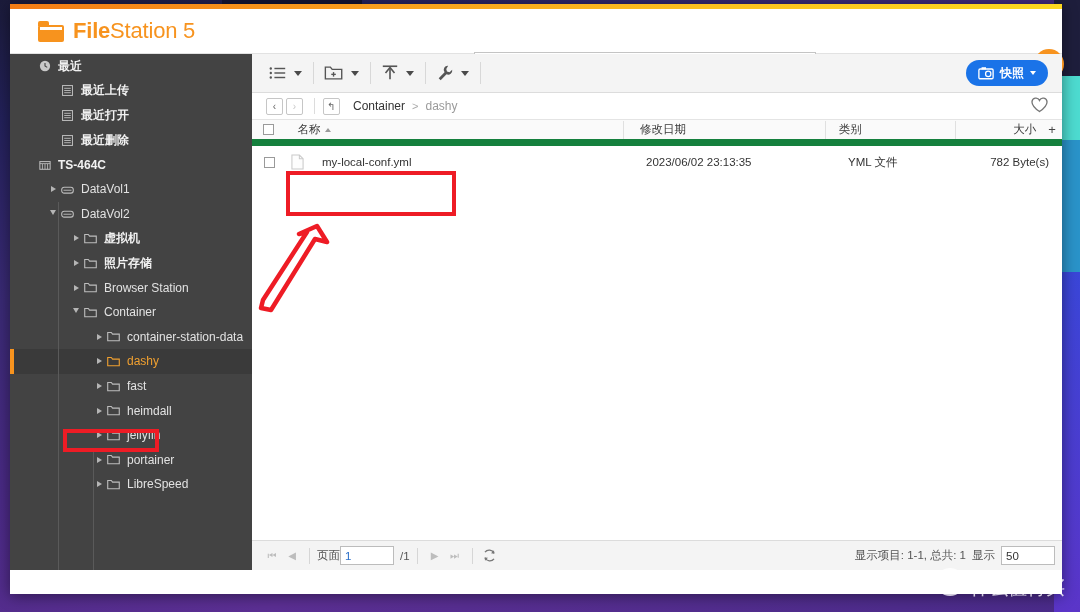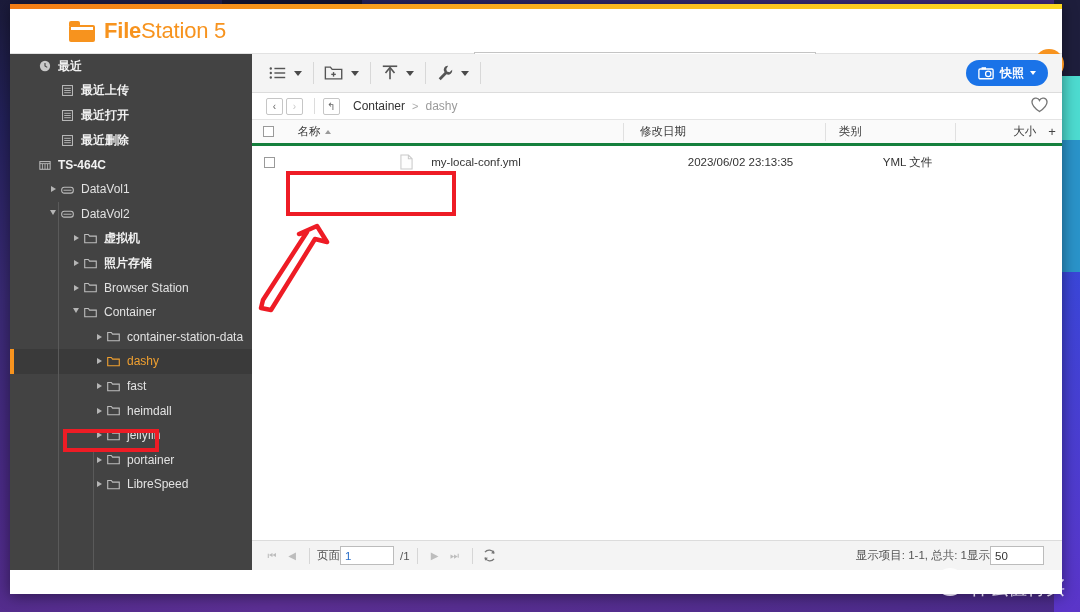--- a/index.html
+++ b/index.html
@@ -54,21 +54,21 @@
   .wb-min { width: 11px; height: 2px; background: #444; }
   .wb-max { width: 10px; height: 10px; border: 2px solid #444; }
   .wb-close { color: #e02020; font-size: 15px; font-weight: bold; line-height: 14px; font-family: "Liberation Sans", sans-serif; }
 
   
   #accentbar { height: 5px; background: linear-gradient(90deg,#f37c16 0%, #f79a1d 32%, #fbc01f 66%, #fcd820 100%); }
 
   
   #appheader {
     height: 45px; background: #ffffff; display: flex; align-items: center;
-    border-bottom: 1px solid #e2e2e2; position: relative; padding-left: 31px;
+    border-bottom: 1px solid #e2e2e2; position: relative;
   }
   #logo { display: flex; align-items: center; gap: 9px; padding-left: 28px; }
   .folder-glyph { width: 26px; height: 21px; position: relative; }
   .folder-glyph .tab { position: absolute; left: 0; top: 0; width: 11px; height: 5px; background: #f7931e; border-radius: 2px 2px 0 0; }
   .folder-glyph .body { position: absolute; left: 0; top: 4px; width: 26px; height: 17px; background: #f7931e; border-radius: 2px; }
   .folder-glyph .notch { position: absolute; left: 2px; top: 6px; width: 22px; height: 3px; background: #ffffff; }
   #logo .name { font-size: 22px; color: #f7931e; letter-spacing: -.2px; }
   #logo .name b { font-weight: bold; }
 
   #searchbox {
@@ -147,51 +147,51 @@
   }
   .navbtn.off { color: #c9c9c9; }
   #crumbbar .crumb-sep-v { width: 1px; height: 16px; background: #dcdcdc; margin: 0 8px; }
   .crumb { font-size: 12px; color: #333; cursor: pointer; }
   .crumb.cur { color: #9a9a9a; cursor: default; }
   .crumb-arrow { font-size: 11px; color: #aaa; margin: 0 7px; }
   #heart { position: absolute; right: 14px; top: 4px; cursor: pointer; color: #777; }
 
   
   #thead {
-    height: 26px; background: #fafafa; border-bottom: 3px solid #15803d;
+    height: 26px; background: #fafafa; border-bottom: 7px solid #15803d;
     display: flex; align-items: center; position: relative; font-size: 11.5px; color: #3a3a3a;
   }
   .th { height: 26px; display: flex; align-items: center; position: relative; }
   .th .divider { position: absolute; right: 0; top: 4px; width: 1px; height: 18px; background: #e0e0e0; }
   #thead .chkcol { width: 34px; display: flex; align-items: center; justify-content: center; }
   .chk { width: 11px; height: 11px; border: 1px solid #9a9a9a; background: #fff; cursor: pointer; }
   .sort-asc { width: 0; height: 0; border-left: 3.5px solid transparent; border-right: 3.5px solid transparent; border-bottom: 4.5px solid #9a9a9a; margin-left: 5px; }
   .plus-col { width: 20px; display: flex; align-items: center; justify-content: center; font-size: 13px; color: #444; cursor: pointer; }
 
   #rows { flex: 1; overflow: hidden; }
   .frow { height: 32px; display: flex; align-items: center; font-size: 11.5px; color: #333; cursor: pointer; }
   .frow .chkcol { width: 34px; display: flex; align-items: center; justify-content: center; }
   .file-ico { width: 22px; display: flex; align-items: center; justify-content: center; }
-  .cell { display: flex; align-items: center; height: 32px; overflow: hidden; justify-content: center; }
+  .cell { display: flex; align-items: center; height: 32px; overflow: hidden; }
 
   
   #statusbar {
     height: 30px; background: #f4f4f4; border-top: 1px solid #dcdcdc;
     display: flex; align-items: center; padding-left: 10px; font-size: 11.5px; color: #555;
     position: relative;
   }
   .pg-btn { width: 20px; display: flex; align-items: center; justify-content: center; color: #bdbdbd; cursor: pointer; font-size: 10px; }
   .pg-btn.en { color: #777; }
   .vsep { width: 1px; height: 16px; background: #d6d6d6; margin: 0 7px; }
   #pageinput {
     width: 54px; height: 19px; border: 1px solid #bcbcbc; background: #fff;
     font-size: 11.5px; color: #2a6fc9; padding-left: 4px; outline: none;
     font-family: "Liberation Sans", "DejaVu Sans", sans-serif;
   }
-  #statusright { position: absolute; right: 18px; display: flex; align-items: center; }
+  #statusright { position: absolute; right: 7px; display: flex; align-items: center; gap: 6px; }
   #perpage {
     width: 54px; height: 19px; border: 1px solid #bcbcbc; background: #fff;
     font-size: 11.5px; color: #333; padding-left: 4px; outline: none;
     font-family: "Liberation Sans", "DejaVu Sans", sans-serif;
   }
 
   
   .anno-box {
     position: absolute; border: 4px solid #ee1c25; pointer-events: none;
   }
@@ -642,20 +642,21 @@
                 <span class="file-ico">
                   <svg width="13" height="16" viewBox="0 0 14 17">
                     <path d="M1 16 L1 1 L9 1 L13 5 L13 16 Z" fill="#fdfdfd" stroke="#c9c9c9" stroke-width="1.1"></path>
                     <path d="M9 1 L9 5 L13 5" fill="none" stroke="#c9c9c9" stroke-width="1.1"></path>
                   </svg>
                 </span>
                 <span style="padding-left:14px">my-local-conf.yml</span>
               </div>
               <div class="cell" style="width: 205px; padding-left: 16px;">2023/06/02 23:13:35</div>
               <div class="cell" style="width: 132px; padding-left: 13px;">YML 文件</div>
+              <div class="cell" style="width: 88px; justify-content: flex-end; padding-right: 6px;">782 Byte(s)</div>
             </div>
           </div>
 
         <div id="statusbar">
           <div class="pg-btn">⏮</div>
           <div class="pg-btn">◀</div>
           <div class="vsep"></div>
           <span style="">页面</span>
           <input id="pageinput" type="text" value="1" style="">
           <span style="margin-left:6px">/1</span>

